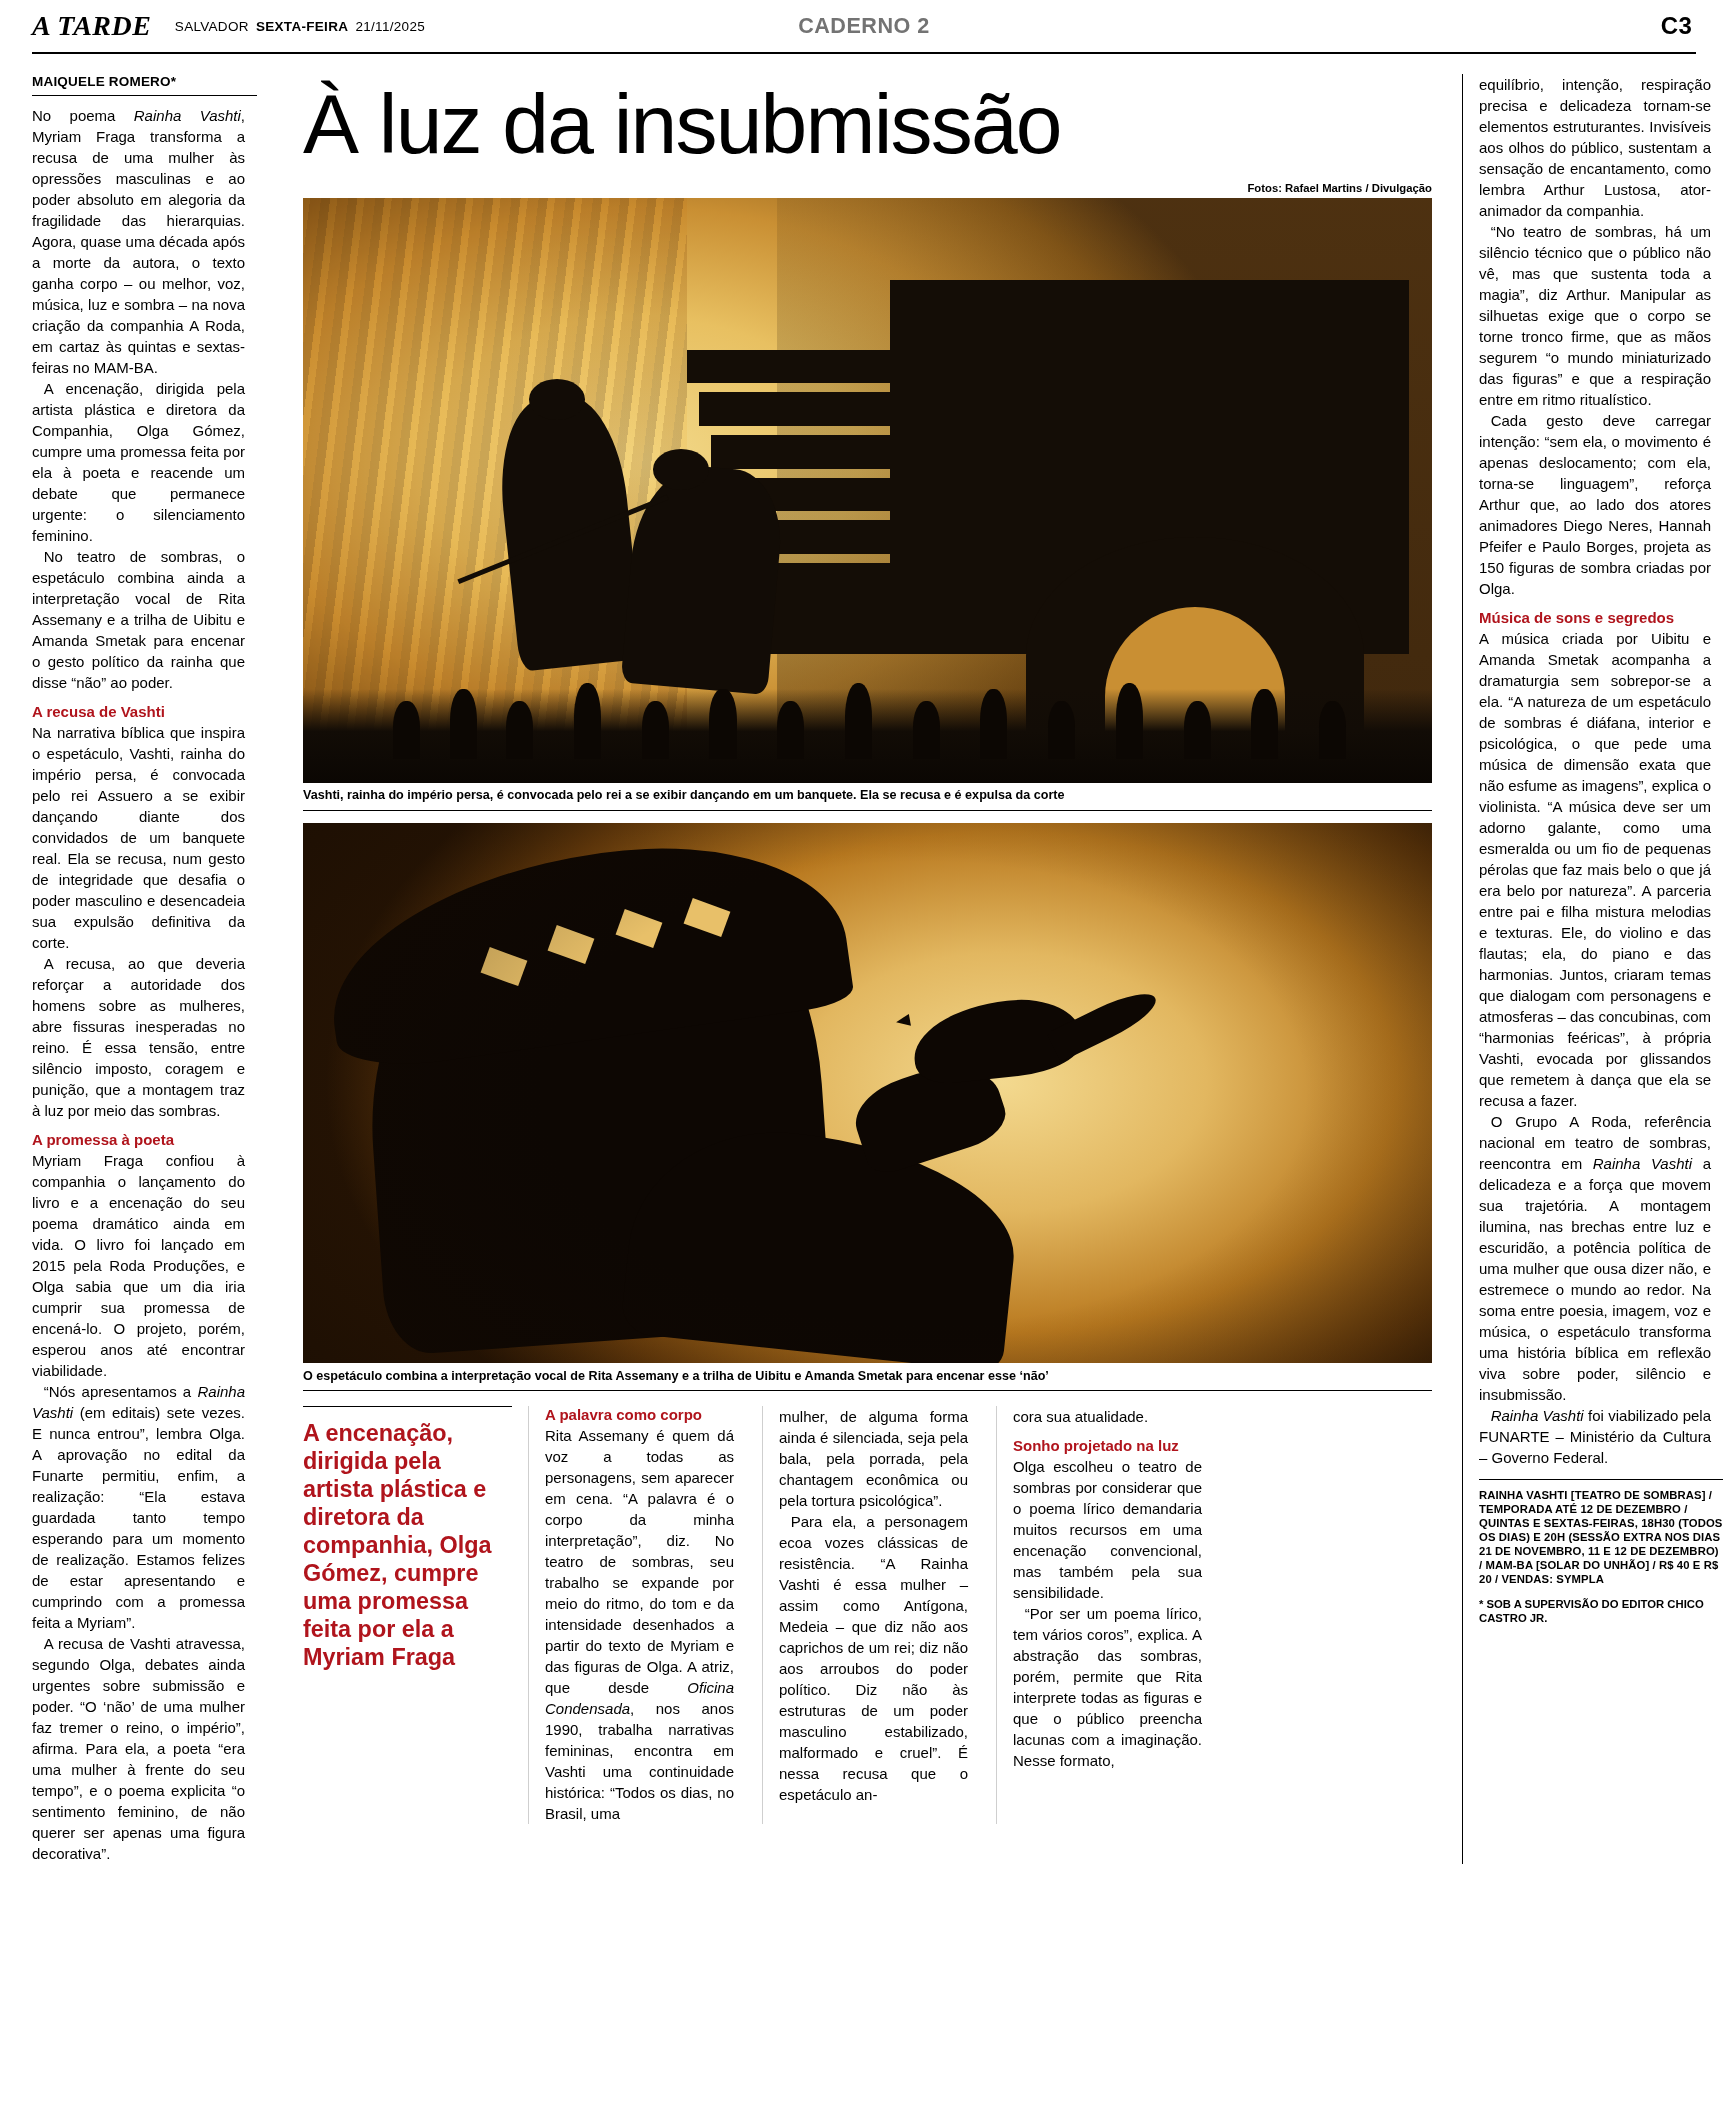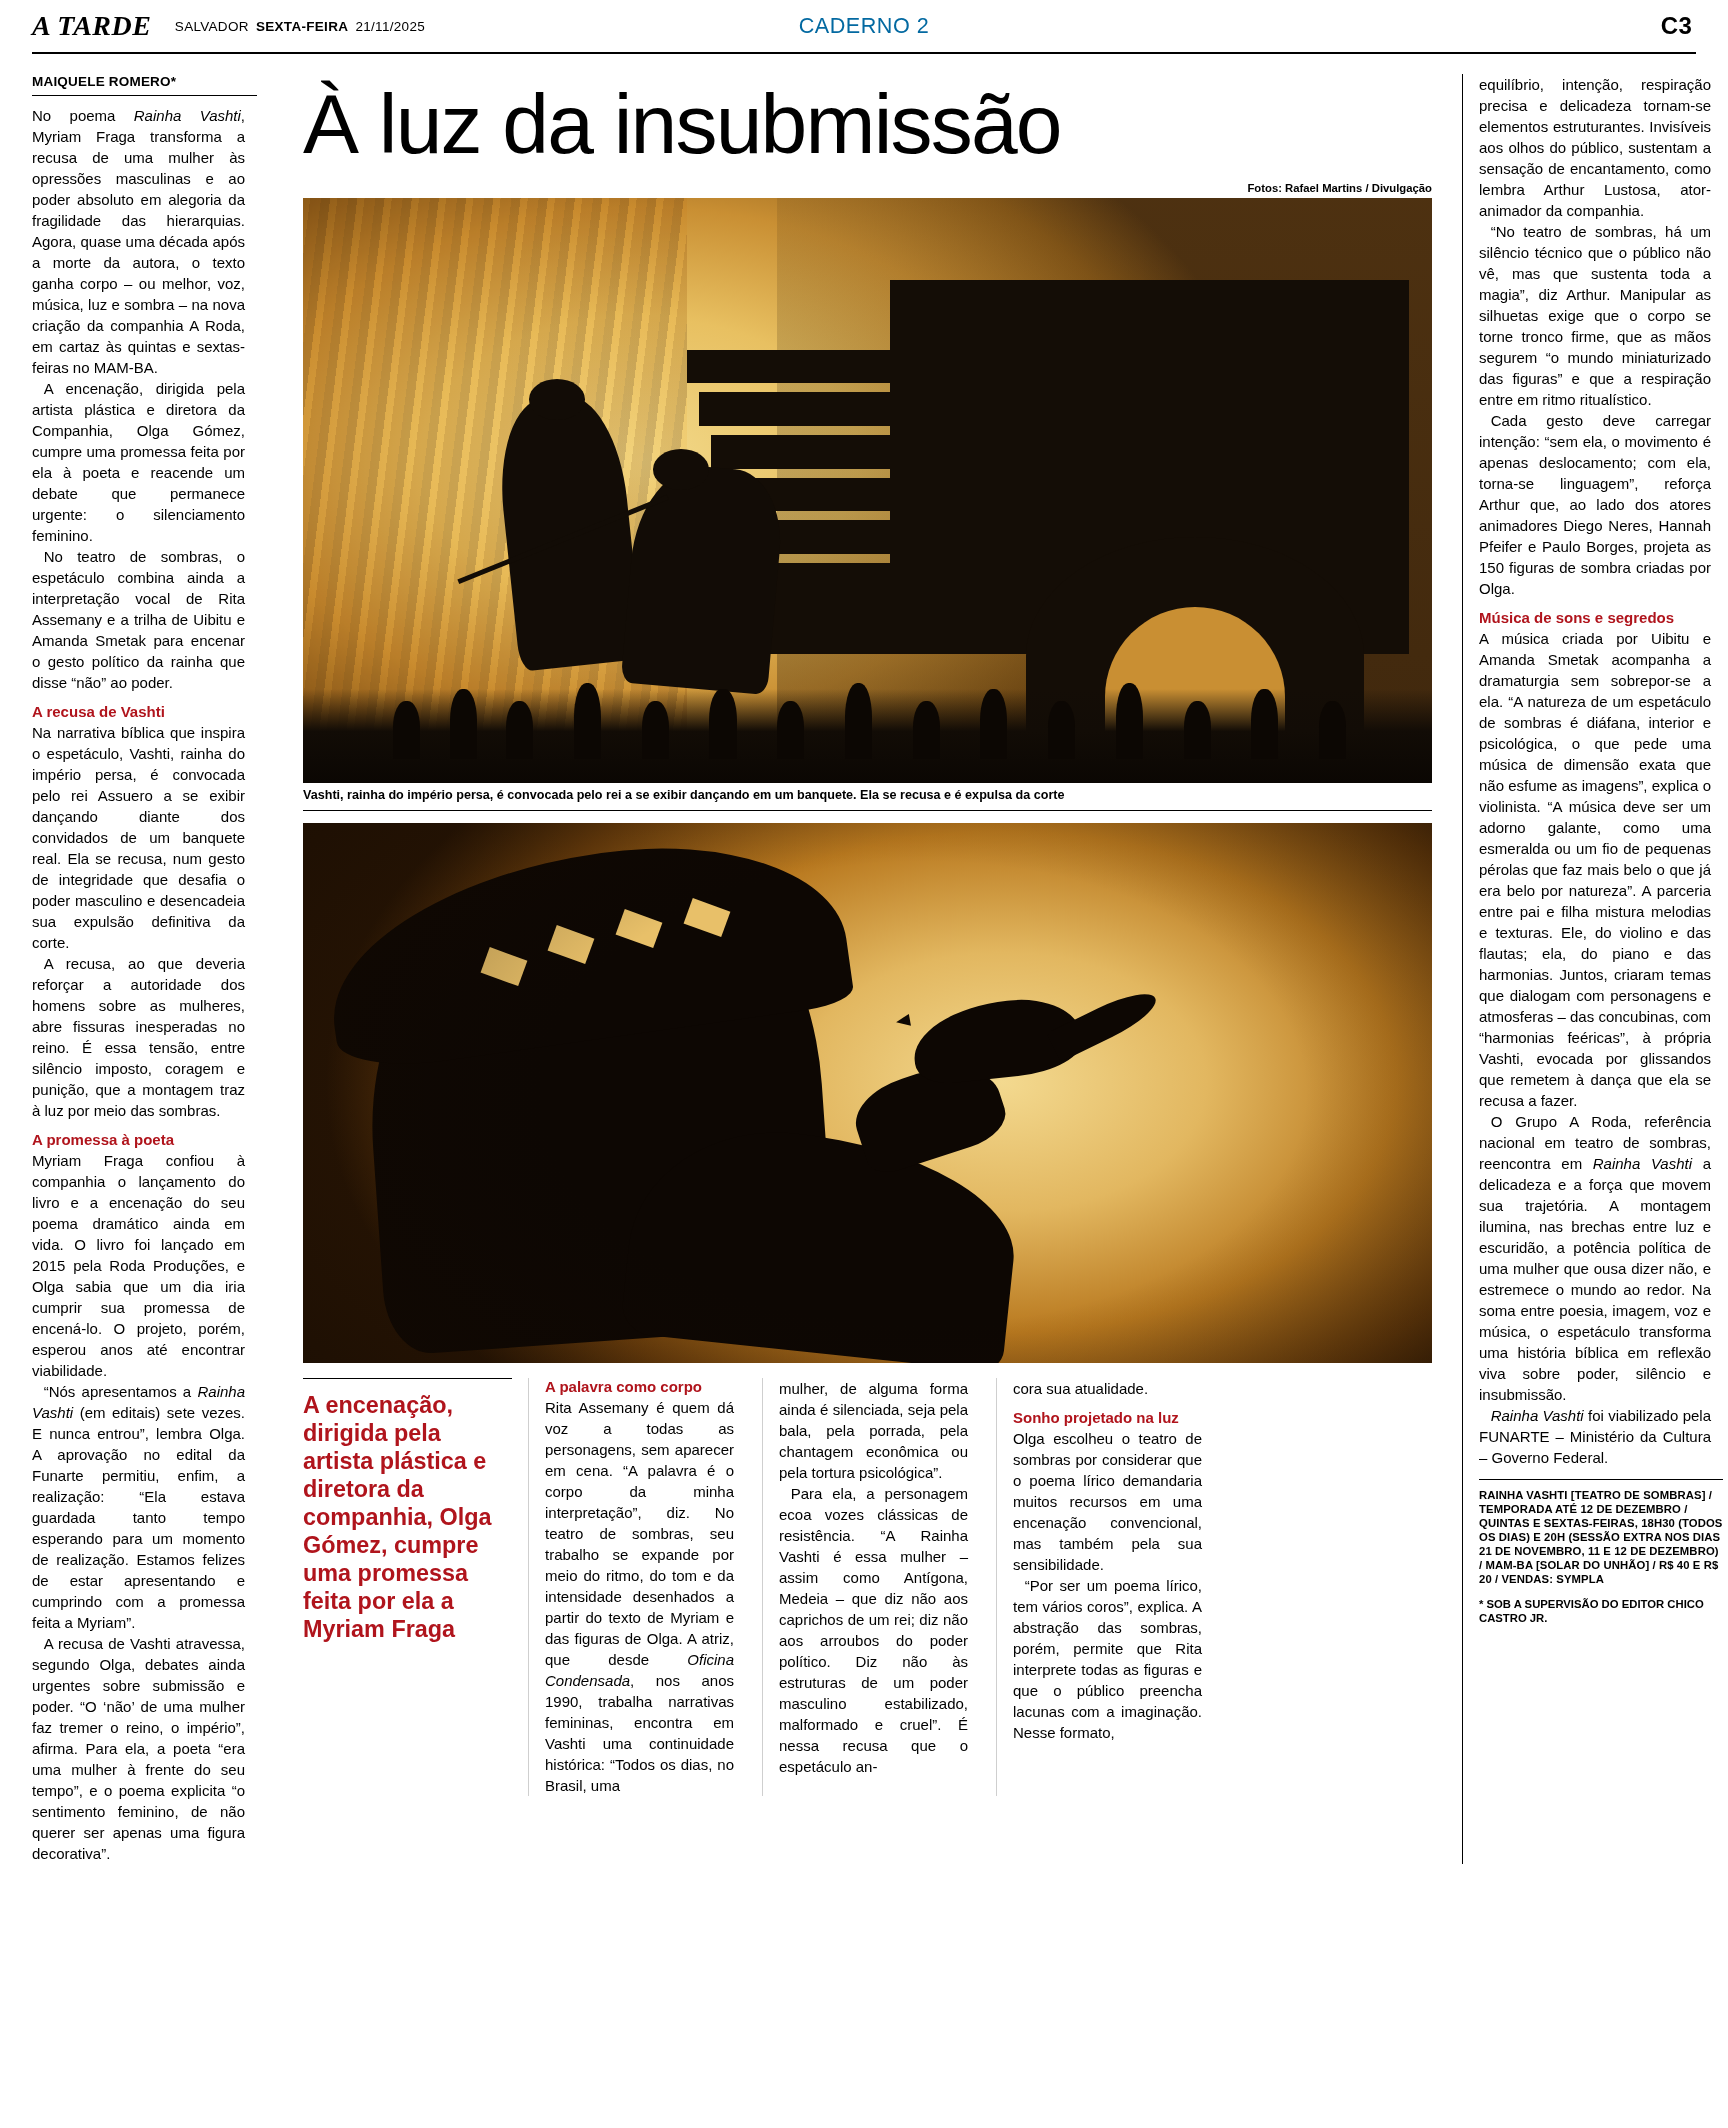--- a/index.html
+++ b/index.html
@@ -51,22 +51,22 @@
     padding-right: 7.2px;
   }
   .masthead-date {
     font-size: 13.5px;
     letter-spacing: 0.3px;
   }
   .masthead-section {
     position: absolute;
     left: 50%;
     transform: translateX(-50%);
-    color: #0369a1;
-    font-weight: normal;
+    color: #737373;
+    font-weight: bold;
     font-size: 21.6px;
     letter-spacing: 0.5px;
   }
   .masthead-pagenum {
     position: absolute;
     right: 3.6px;
     font-weight: bold;
     font-size: 24px;
     letter-spacing: 0.5px;
   }
@@ -411,20 +411,21 @@
         <div class="ph2-teeth" style="left:22%;top:20%;width:3.5%;height:5%;transform:rotate(20deg)"></div>
         <div class="ph2-teeth" style="left:28%;top:17%;width:3.5%;height:5%;transform:rotate(20deg)"></div>
         <div class="ph2-teeth" style="left:34%;top:15%;width:3.5%;height:5%;transform:rotate(20deg)"></div>
         <div class="ph2-arm"></div>
         <div class="ph2-hand"></div>
         <div class="ph2-bird"></div>
         <div class="ph2-beak"></div>
         <div class="ph2-tail"></div>
         <div class="ph2-vignette"></div>
       </div>
+      <div class="caption">O espetáculo combina a interpretação vocal de Rita Assemany e a trilha de Uibitu e Amanda Smetak para encenar esse ‘não’</div>
 
       <div class="bottom-block">
         <div class="bq-col">
           <div class="bq-rule"></div>
           <div class="pullquote">A encenação, dirigida pela artista plástica e diretora da companhia, Olga Gómez, cumpre uma promessa feita por ela a Myriam Fraga</div>
         </div>
         <div class="bcol">
           <div class="subhead">A palavra como corpo</div>
           <p class="body">Rita Assemany é quem dá voz a todas as personagens, sem aparecer em cena. “A palavra é o corpo da minha interpretação”, diz. No teatro de sombras, seu trabalho se expande por meio do ritmo, do tom e da intensidade desenhados a partir do texto de Myriam e das figuras de Olga. A atriz, que desde <em>Oficina Condensada</em>, nos anos 1990, trabalha narrativas femininas, encontra em Vashti uma continuidade histórica: “Todos os dias, no Brasil, uma</p>
         </div>

